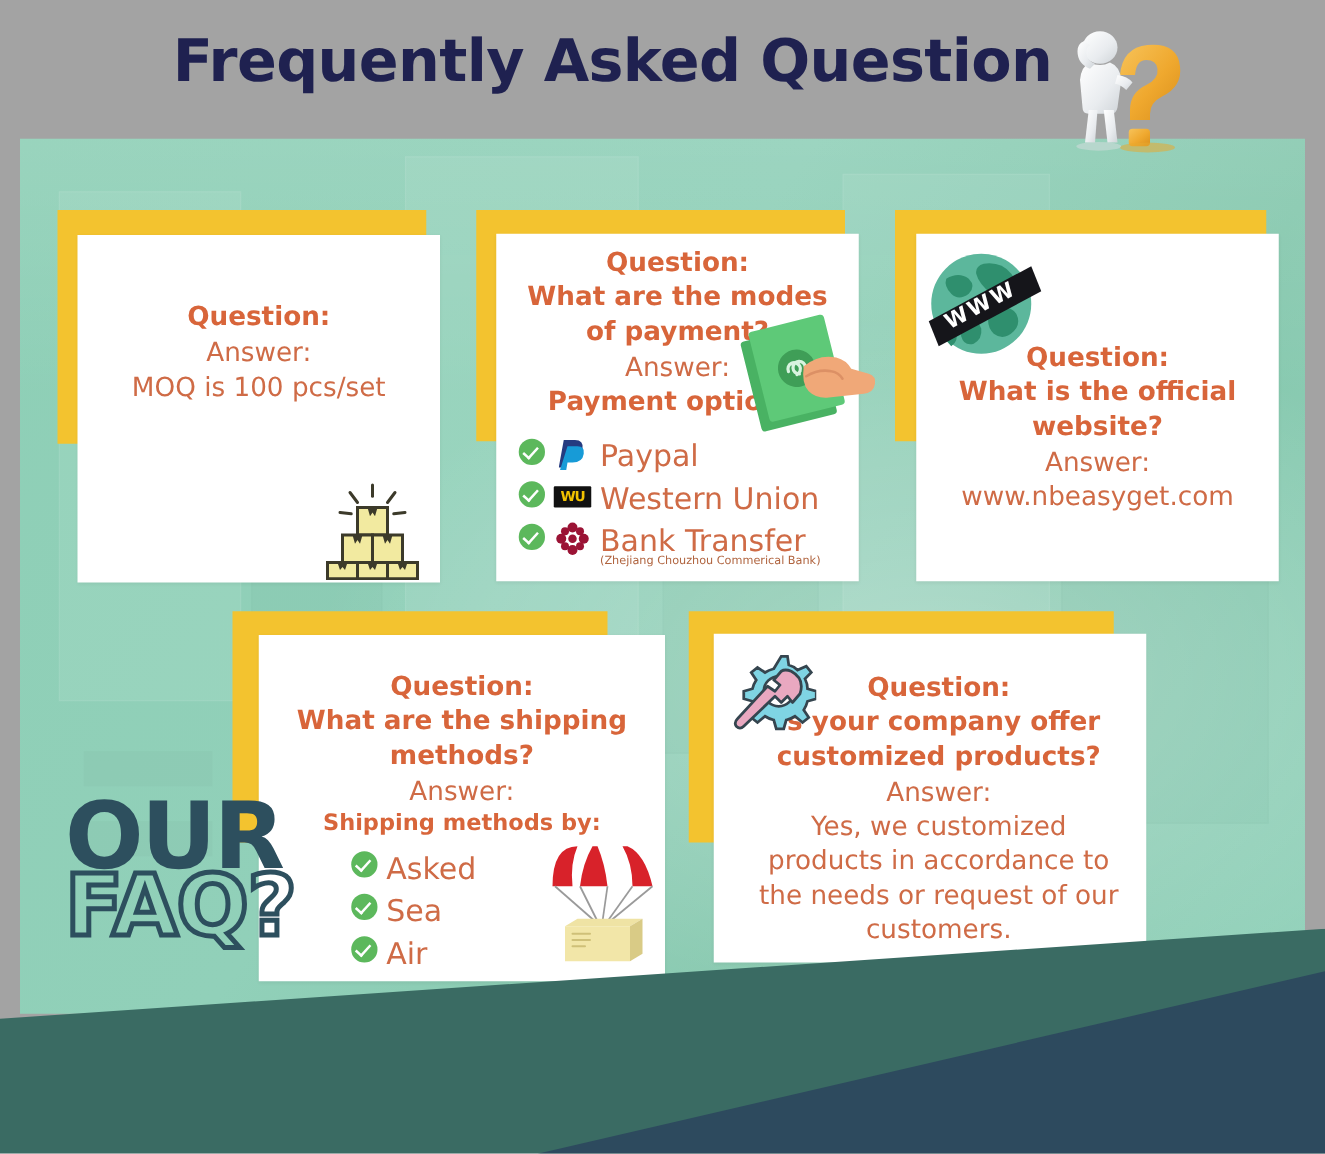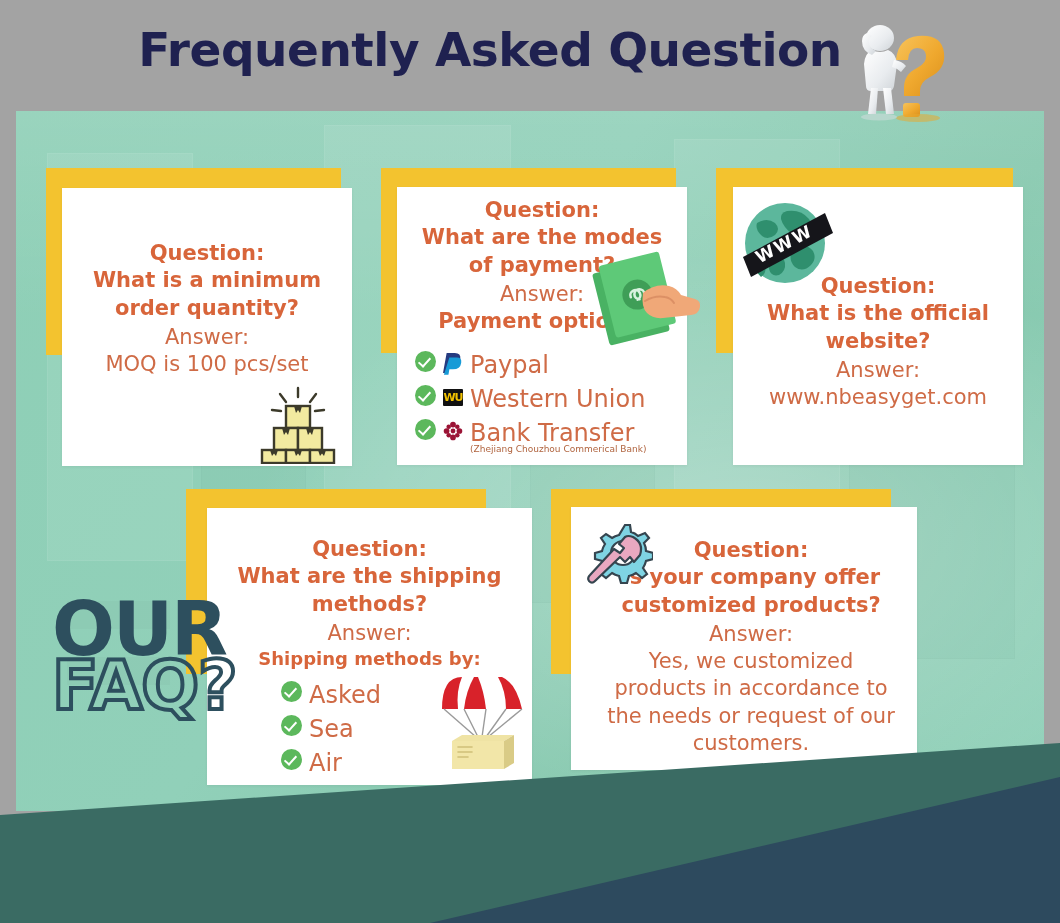--- a/index.html
+++ b/index.html
@@ -147,21 +147,21 @@
   }
   .opt-sub {
     font-size: 9px;
     color: #b0643f;
     display: block;
     line-height: 1;
     margin-top: -2px;
   }
   .brand-slot {
     flex: 0 0 auto;
-    width: 20px;
+    width: 30px;
     height: 24px;
     display: flex;
     align-items: center;
     justify-content: center;
   }
 
   
   .paypal-mark { width: 22px; height: 26px; }
   
   .wu-badge {
@@ -178,21 +178,21 @@
     letter-spacing: -1px;
     line-height: 1;
   }
   
   .bank-mark { width: 28px; height: 28px; }
 
   
   #ourfaq {
     position: absolute;
     left: 52px;
-    top: 600px;
+    top: 640px;
     z-index: 30;
     font-family: "DejaVu Sans", sans-serif;
     font-weight: bold;
     line-height: 0.80;
     pointer-events: none;
   }
   #ourfaq .l1 {
     font-size: 74px;
     color: #2d4f5e;
     letter-spacing: -2px;
@@ -276,21 +276,20 @@
 
   <div class="plate" style="left:46px;  top:168px; width:295px; height:187px;"></div>
   <div class="plate" style="left:381px; top:168px; width:295px; height:185px;"></div>
   <div class="plate" style="left:716px; top:168px; width:297px; height:185px;"></div>
   <div class="plate" style="left:186px; top:489px; width:300px; height:185px;"></div>
   <div class="plate" style="left:551px; top:489px; width:340px; height:185px;"></div>
 
   <div class="card" style="left:62px; top:188px; width:290px; height:278px; padding:52px 14px 0 14px;">
     <div class="card-text">
       <p class="q-label" style="font-size:21px;">Question:</p>
-      <p class="q-body" style="font-size:21px;">What is a minimum order quantity?</p>
       <p class="a-label" style="font-size:21px; margin-top:2px;">Answer:</p>
       <p class="a-body" style="font-size:21px;">MOQ is 100 pcs/set</p>
     </div>
     <div class="card-icon" style="right:10px; bottom:2px; width:88px; height:78px;">
       <svg viewBox="0 0 88 78" width="88" height="78">
         <g stroke="#3c3a2a" stroke-width="2.4" stroke-linecap="round">
           <line x1="26" y1="8" x2="32" y2="16"></line>
           <line x1="44" y1="2" x2="44" y2="11"></line>
           <line x1="62" y1="8" x2="56" y2="16"></line>
           <line x1="18" y1="24" x2="27" y2="25"></line>

